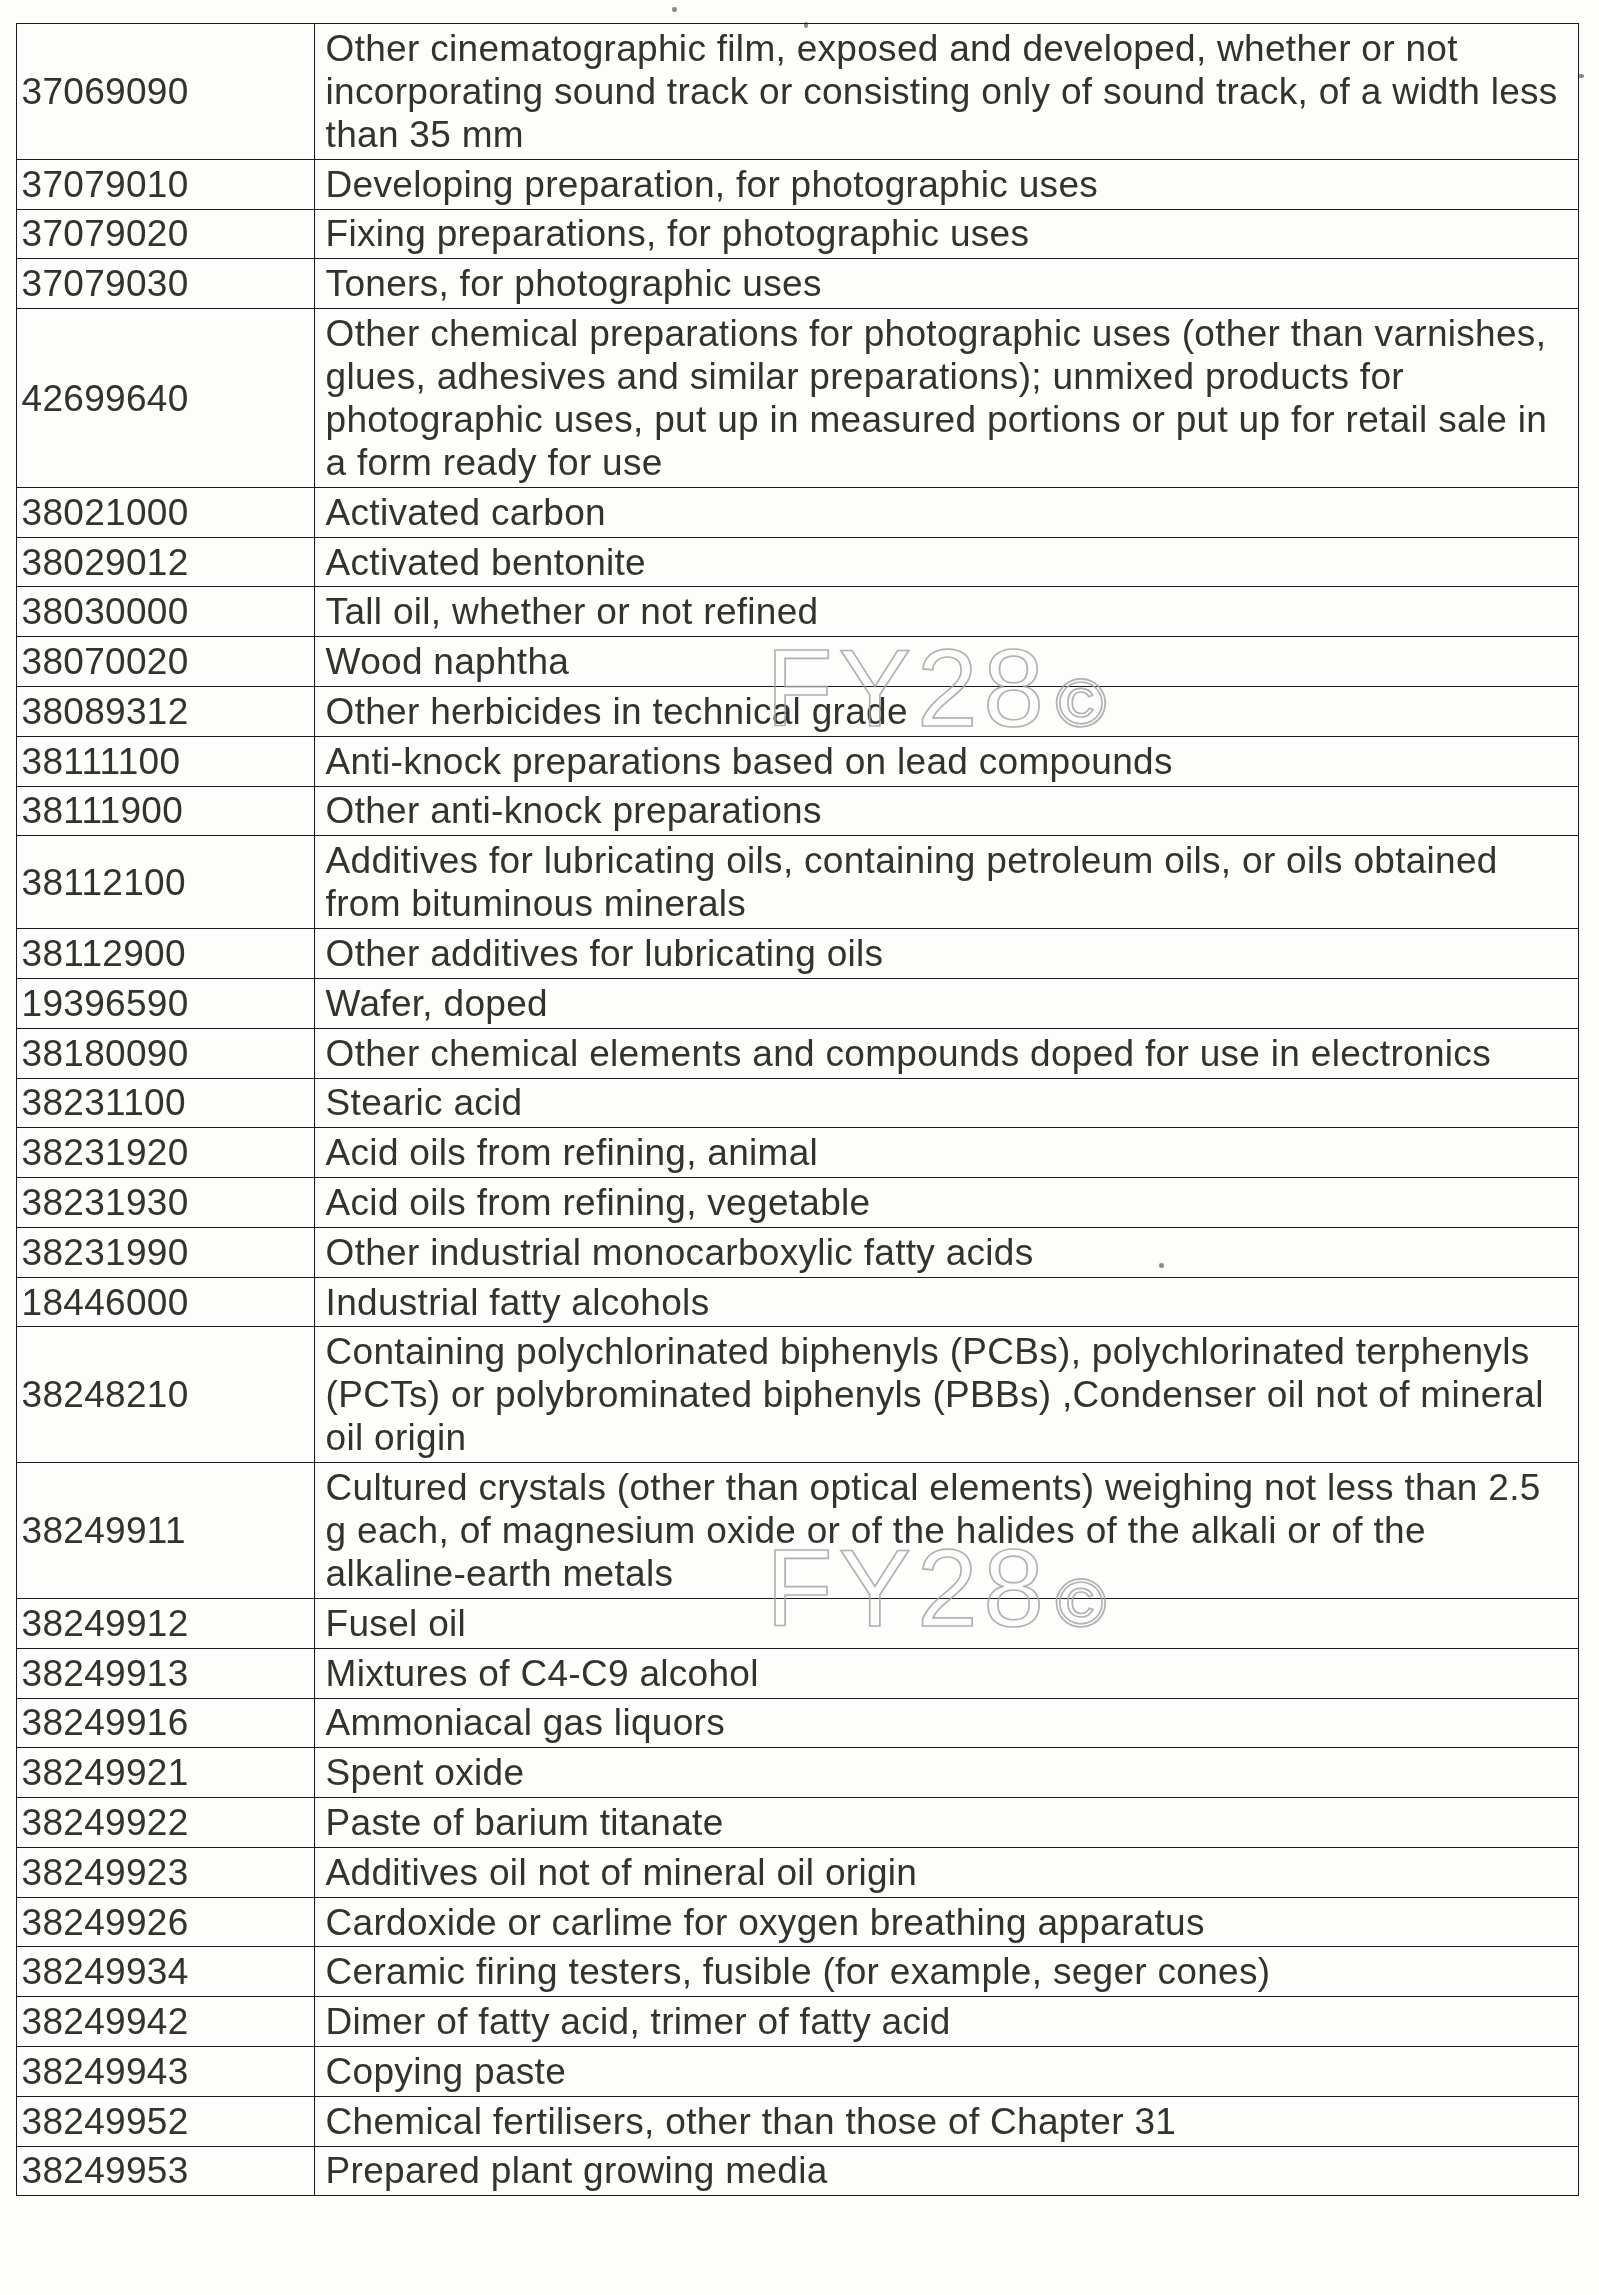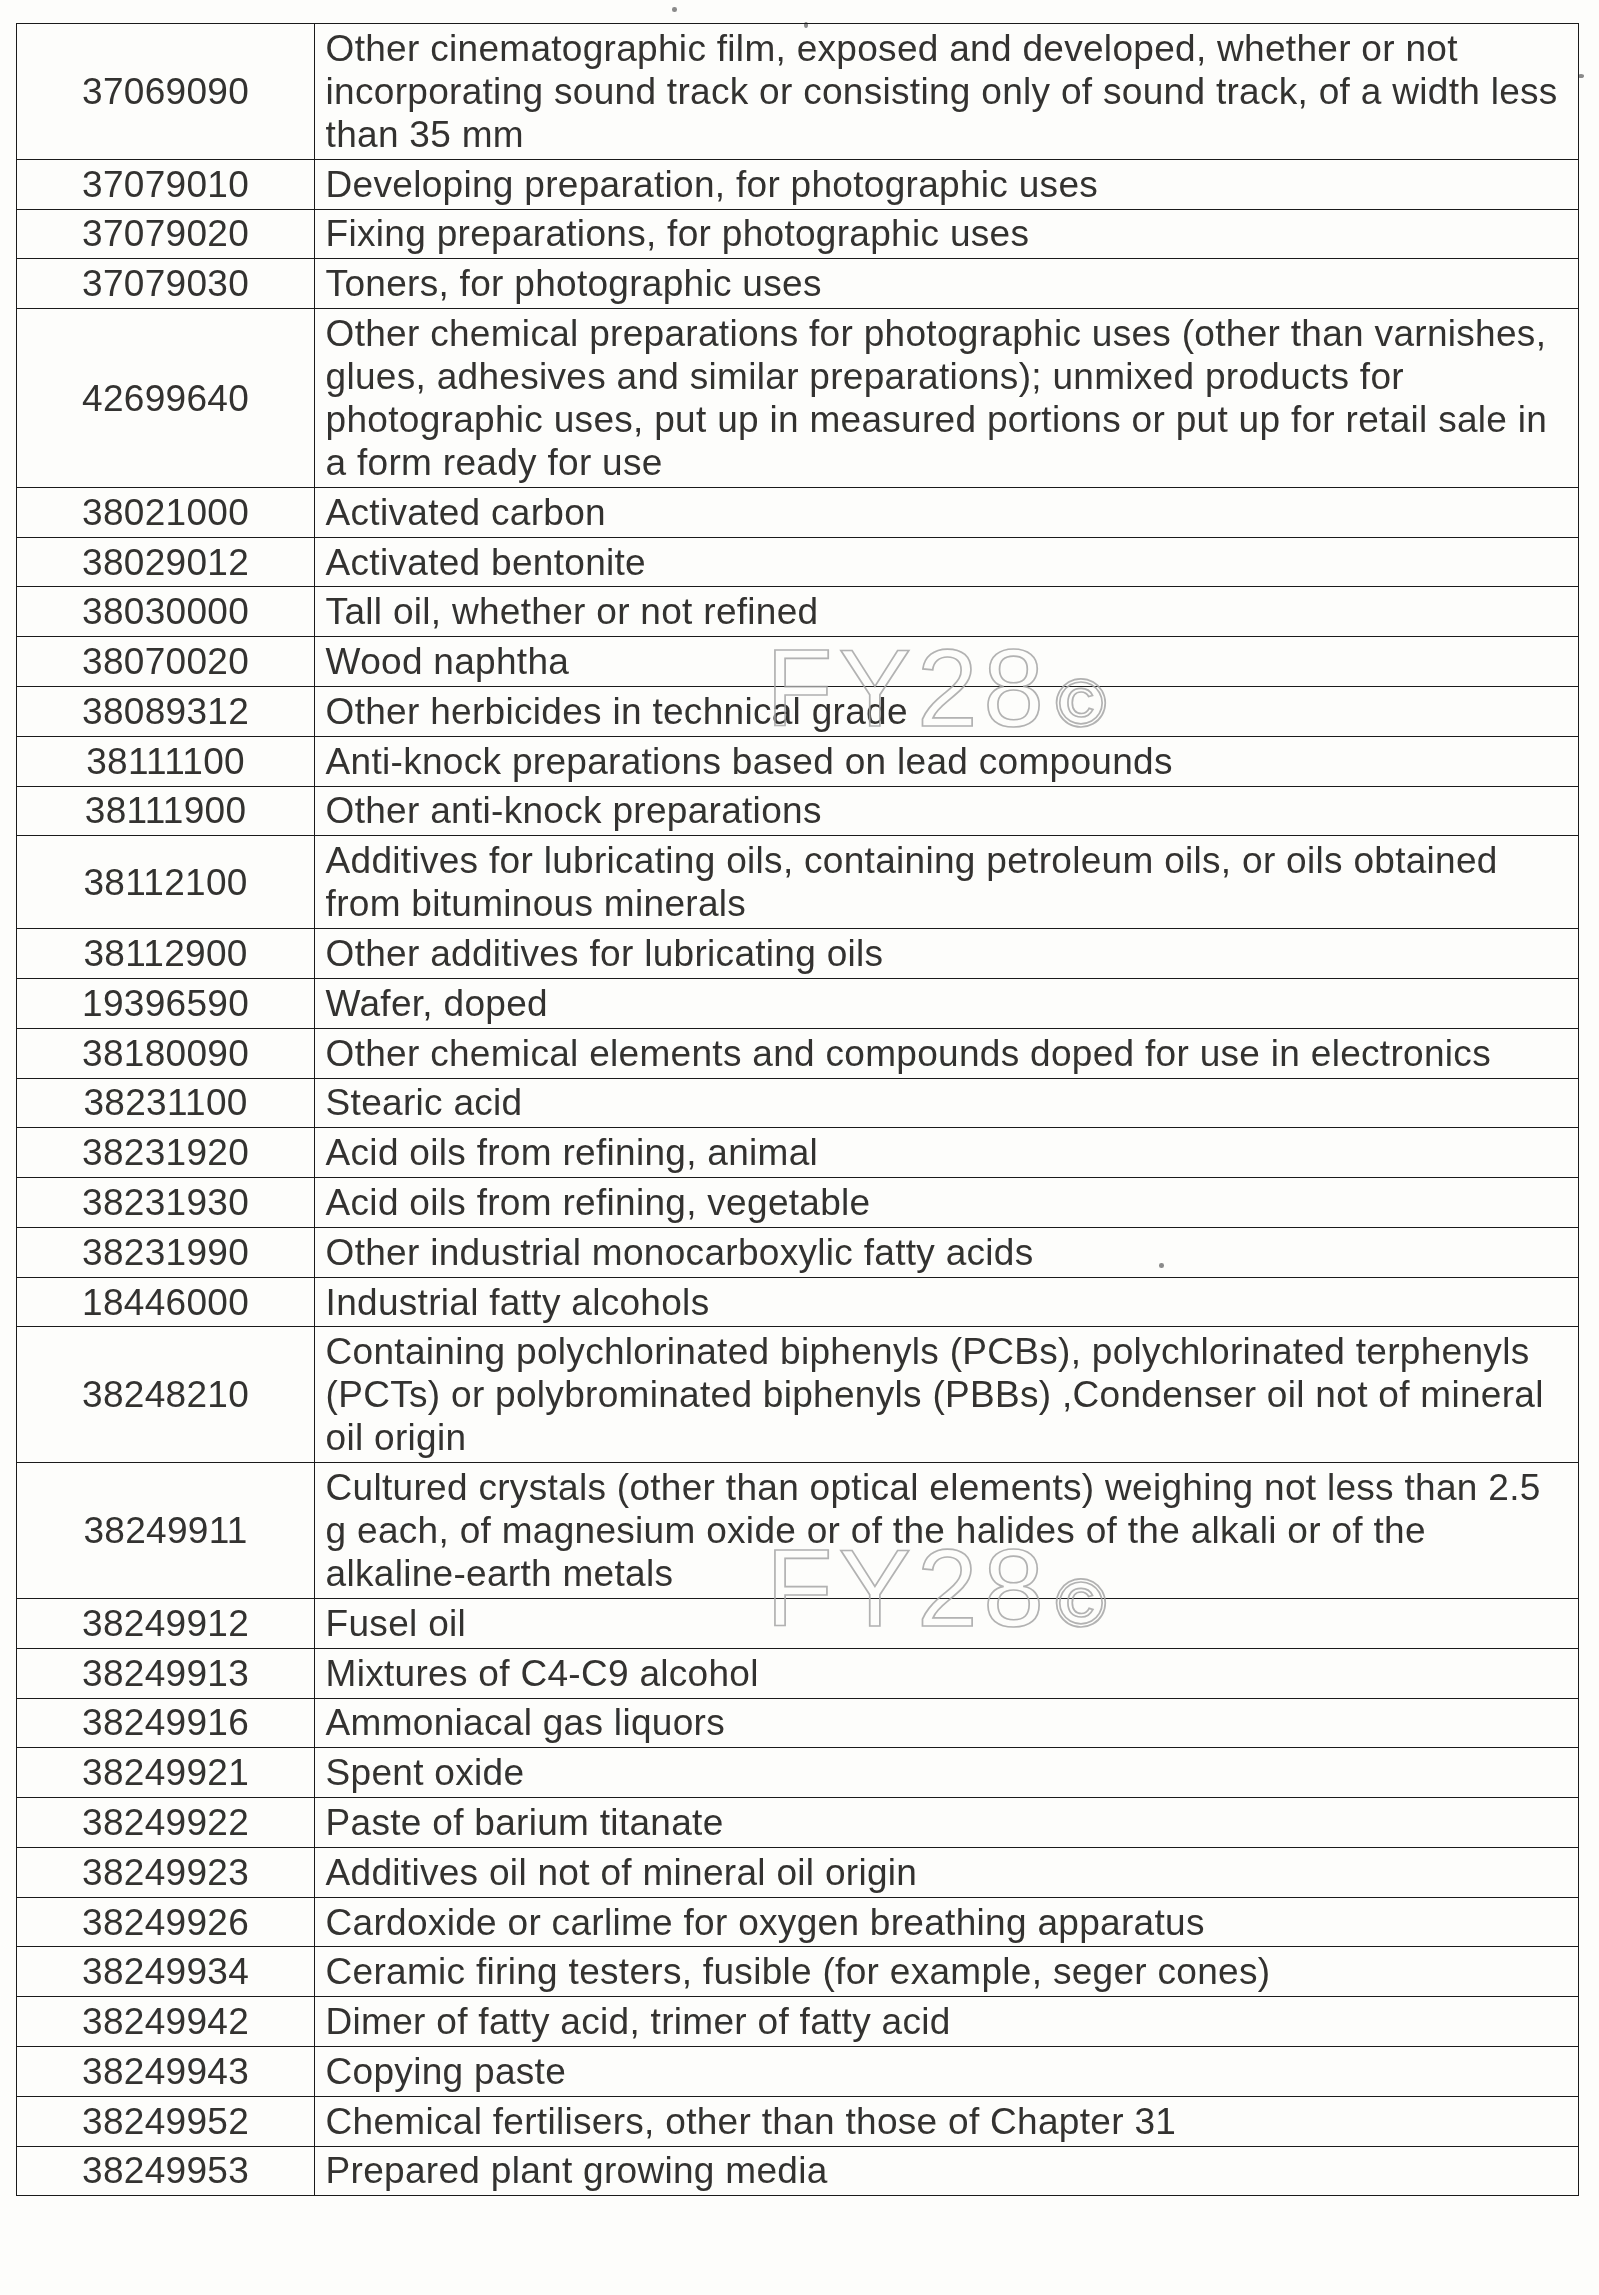--- a/index.html
+++ b/index.html
@@ -30,21 +30,21 @@
   td {
     border: 1.7px solid #1b1b1b;
     font-size: 37px;
     line-height: 43px;
     color: #333230;
     letter-spacing: 0.3px;
     word-wrap: break-word;
   }
   td.code {
     width: 288px;
-    text-align: center;
+    text-align: left;
     vertical-align: middle;
     padding: 2.3px 4.6px;
   }
   td.desc {
     vertical-align: middle;
     padding: 2.9px 10.4px;
   }
   
   .watermark {
     position: absolute;

